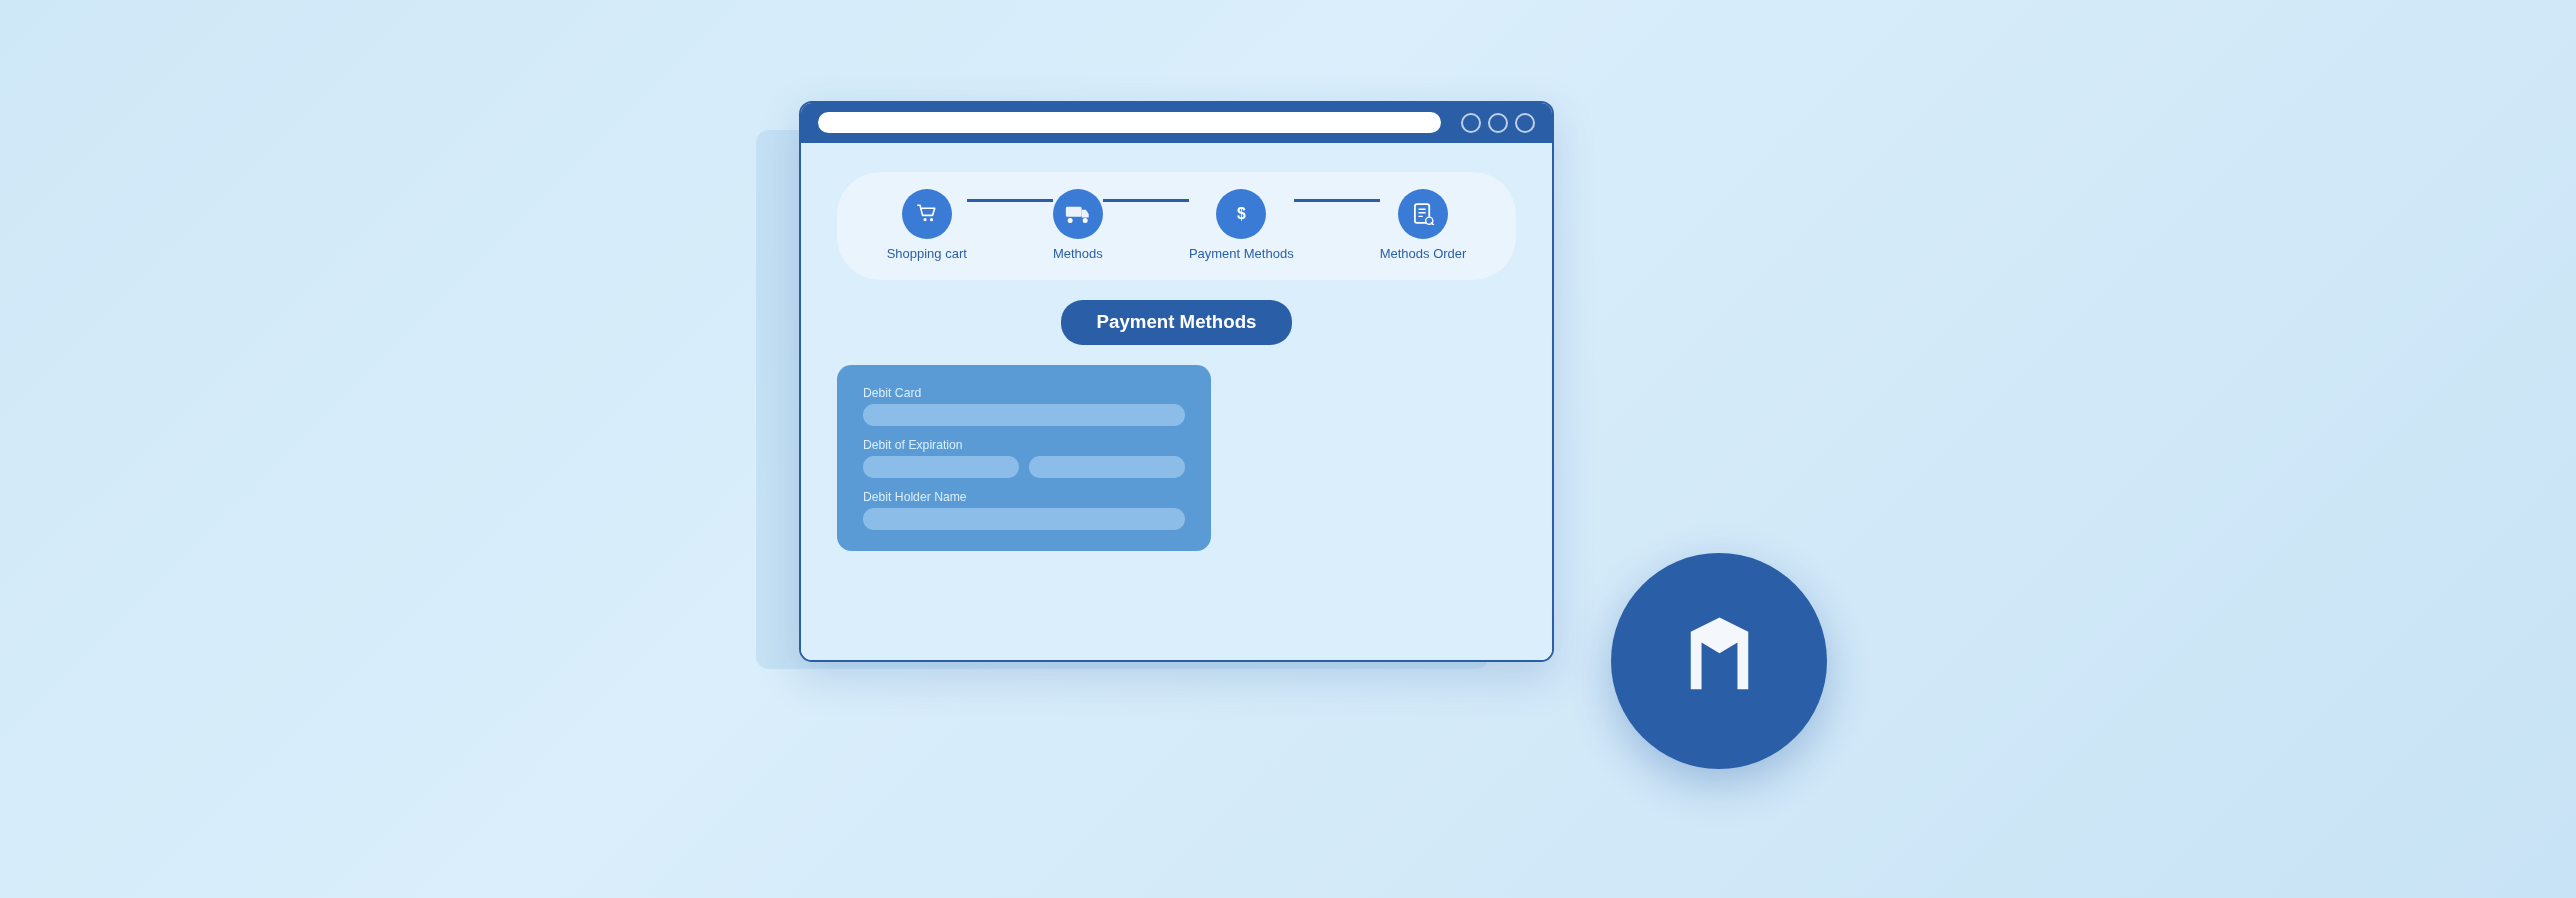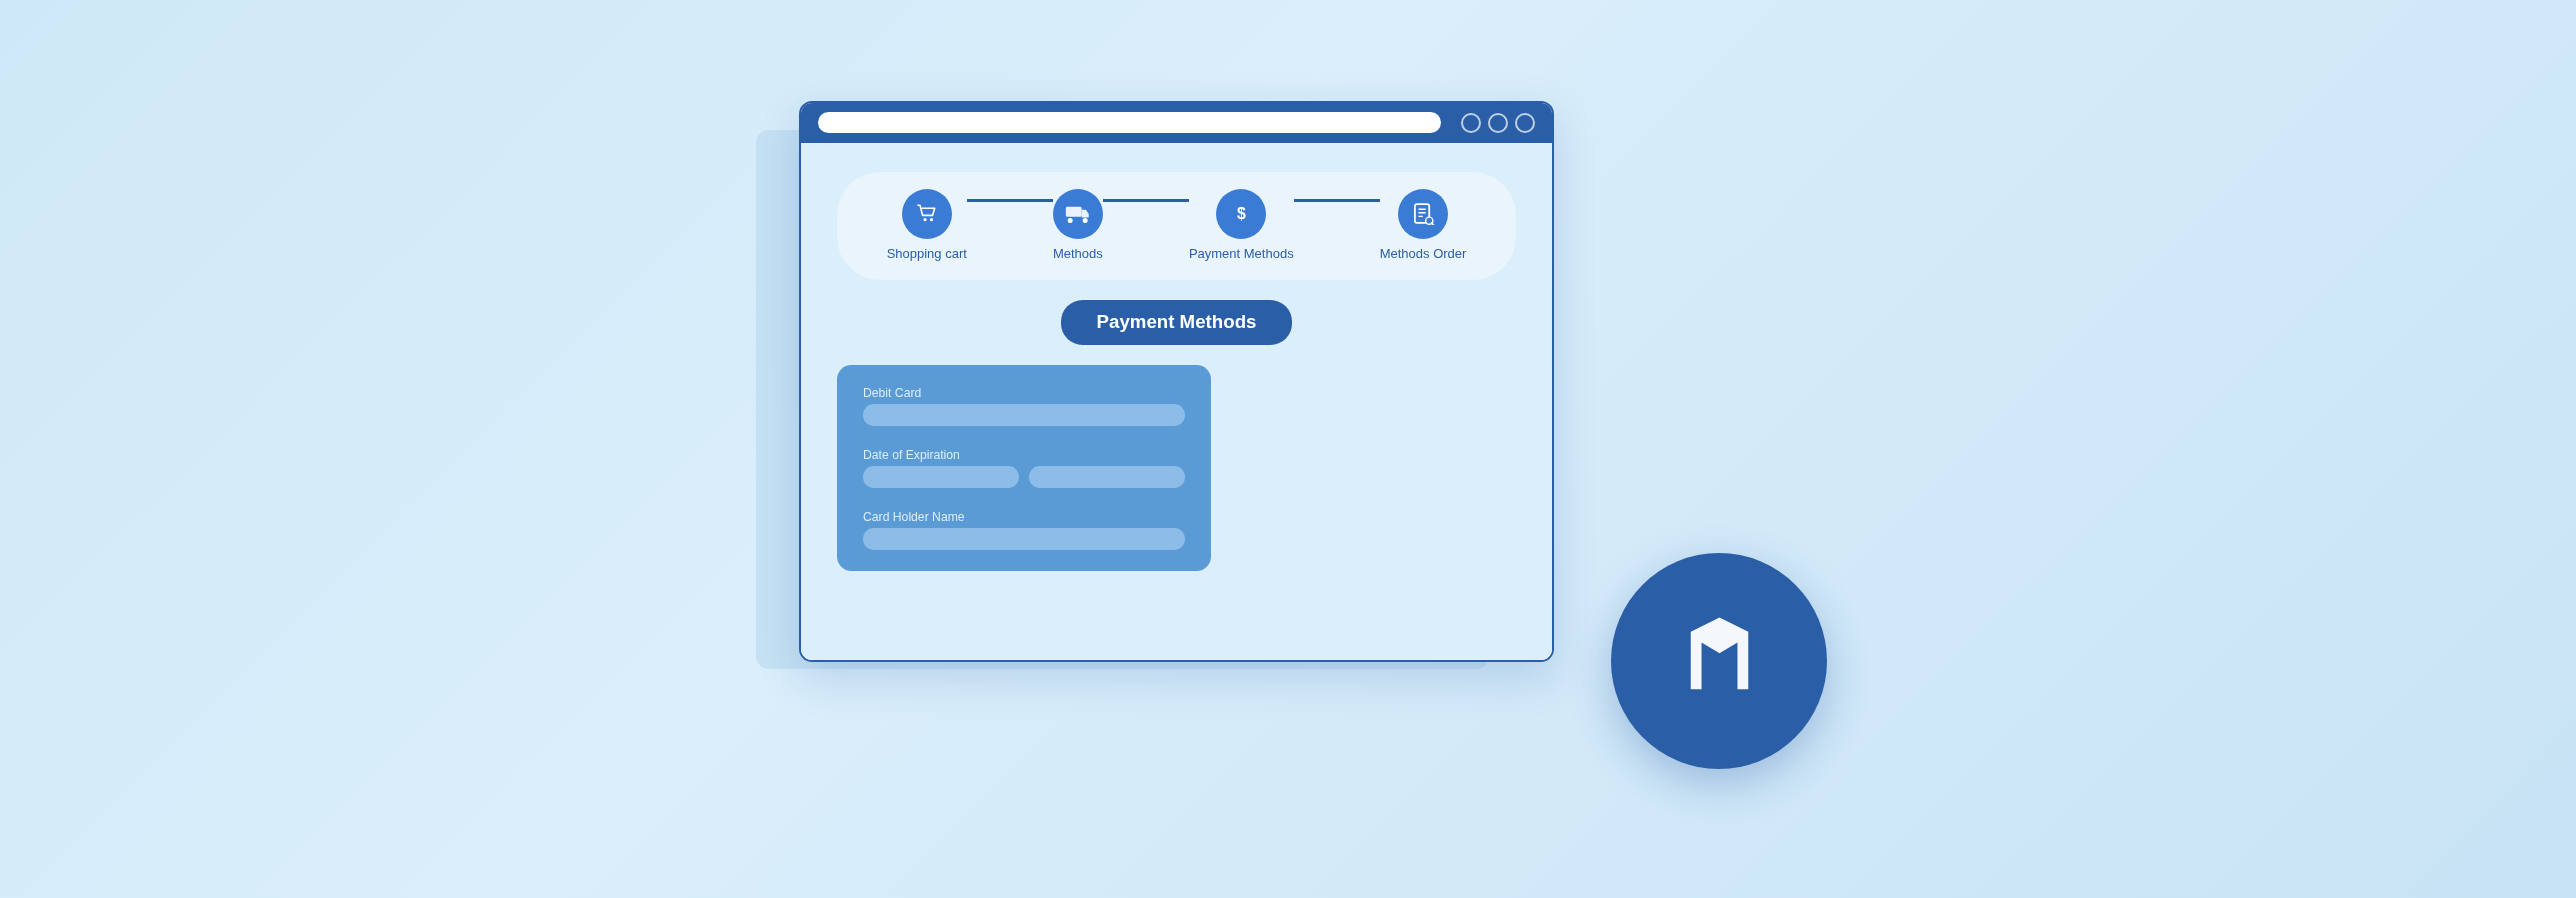--- a/index.html
+++ b/index.html
@@ -149,21 +149,21 @@
       align-self: center;
     }
 
     
     .form-card {
       background: #5b9bd5;
       border-radius: 14.4px;
       padding: 21.6px 26px;
       display: flex;
       flex-direction: column;
-      gap: 22px;
+      gap: 12px;
       width: 374px;
     }
 
     .form-field-label {
       font-size: 12.2px;
       color: #daeefb;
       margin-bottom: 4.3px;
     }
 
     .form-input {
@@ -284,29 +284,29 @@
       <div class="payment-heading">Payment Methods</div>
 
       <div class="form-card">
 
         <div>
           <div class="form-field-label">Debit Card</div>
           <div class="form-input"></div>
         </div>
 
         <div>
-          <div class="form-field-label">Date of Expiration</div>
+          <div class="form-field-label">Debit of Expiration</div>
           <div class="form-row">
             <div class="form-input-half"></div>
             <div class="form-input-half"></div>
           </div>
         </div>
 
         <div>
-          <div class="form-field-label">Card Holder Name</div>
+          <div class="form-field-label">Debit Holder Name</div>
           <div class="form-input"></div>
         </div>
 
       </div>
 
     </div>
   </div>
 
   <div class="magento-circle">
     <svg class="magento-logo" viewBox="0 0 160 160" fill="none" xmlns="http://www.w3.org/2000/svg">

